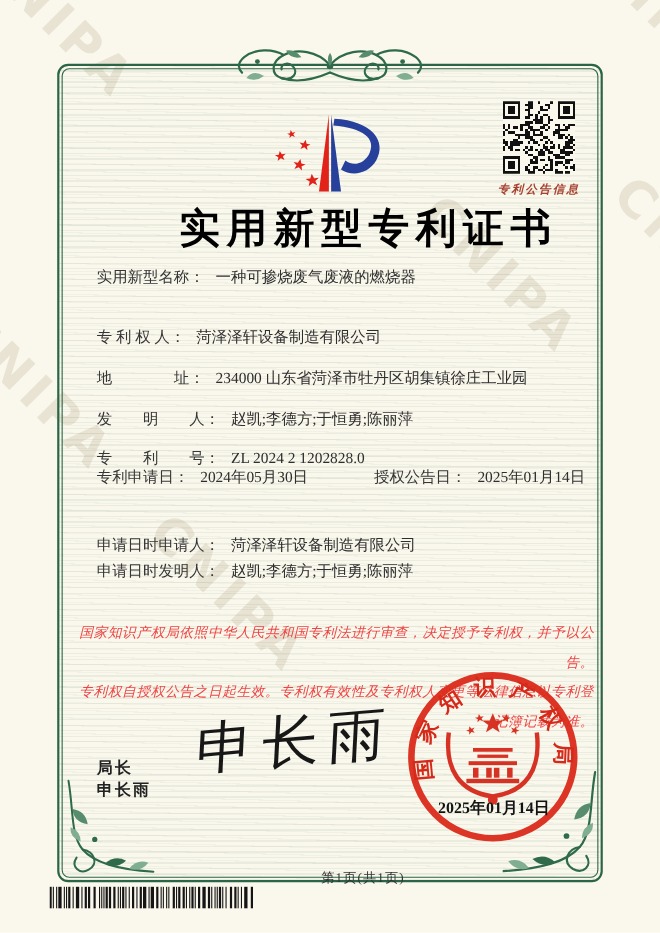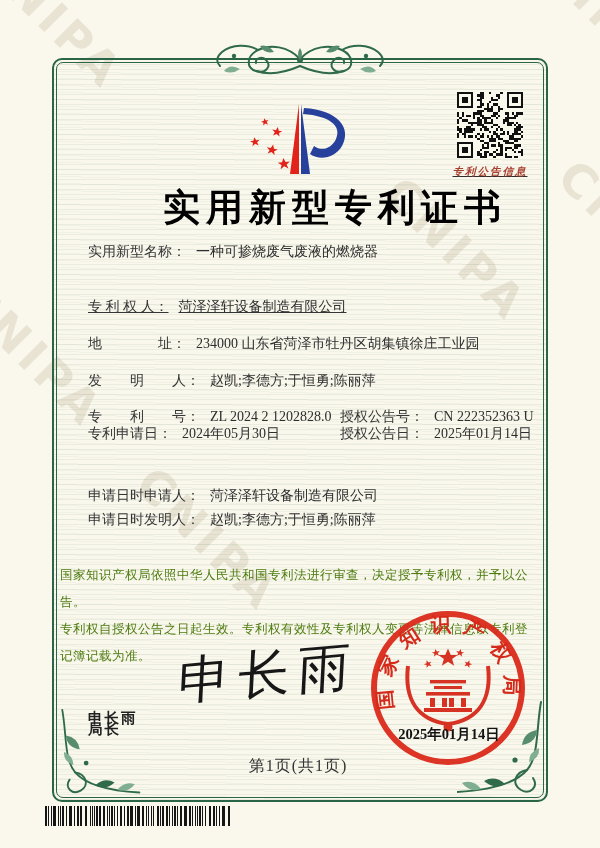--- a/index.html
+++ b/index.html
@@ -28,61 +28,61 @@
   .frame-inner{
     position:absolute;inset:2px;border:1px solid #2A6547;border-radius:7px;
   }
   .flourish{position:absolute;z-index:2;}
   .flourish.top{left:212px;top:42px;width:176px;height:34px;}
   .flourish.bl{left:55px;top:708px;width:88px;height:90px;}
   .flourish.br{left:457px;top:700px;width:88px;height:98px;transform:scaleX(-1);}
   
   .cert-no{position:absolute;z-index:3;left:76px;top:97px;font-size:14px;letter-spacing:1.5px;color:#2b2b2b;}
   .logo{position:absolute;z-index:3;left:240px;top:100px;width:116px;height:78px;}
-  .qr-block{position:absolute;z-index:3;left:450px;top:92px;width:80px;text-align:center;text-decoration:underline;}
+  .qr-block{position:absolute;z-index:3;left:450px;top:92px;width:80px;text-align:center;}
   .qr-block svg{width:66px;height:66px;display:block;margin:0 auto;}
   .qr-label{
     margin-top:7px;font-size:10.5px;font-weight:bold;font-style:italic;
     color:#A8402F;letter-spacing:2px;white-space:nowrap;
   }
   .title{
     position:absolute;z-index:3;left:52px;width:566px;top:183px;text-align:center;
     font-size:37px;font-weight:bold;letter-spacing:6px;color:#000000;
   }
   
   .fields{position:absolute;z-index:3;left:88px;top:243px;width:432px;font-size:14px;color:#353535;}
   .row{position:absolute;left:0;white-space:nowrap;}
   .row .fvalue{margin-left:10px;color:#2e2e2e;margin-top:32px;}
   .pair.right{position:absolute;left:252px;top:0;}
   
   .legal{
-    position:absolute;z-index:3;left:60px;width:480px;top:562px;text-align:left;
-    font-size:12.5px;line-height:27px;color:#4d7c0f;letter-spacing:0.5px;
+    position:absolute;z-index:3;left:60px;width:480px;top:562px;text-align:right;
+    font-size:12.5px;font-style:italic;line-height:27px;color:#ef4444;letter-spacing:0.5px;
   }
   
   .sig-role,.sig-name{
     position:absolute;z-index:3;left:88px;
     font-family:"Liberation Sans","DejaVu Sans",sans-serif;
     font-size:14.5px;font-weight:600;color:#222;letter-spacing:2px;
   }
-  .sig-role{top:720px;font-family:Liberation Mono, monospace;}
+  .sig-role{top:689px;font-family:Liberation Mono, monospace;}
   .sig-name{top:709px;}
   .autograph{
     position:absolute;z-index:4;left:178px;top:640px;width:170px;
     font-size:52px;color:#171717;letter-spacing:8px;white-space:nowrap;
     transform:rotate(-5deg) skewX(-8deg);
   }
   
   .seal{position:absolute;z-index:4;left:368px;top:608px;width:160px;height:160px;}
   .seal-date{
     position:absolute;z-index:5;left:393px;top:725px;width:112px;text-align:center;
     font-size:14.5px;font-weight:bold;color:#131313;white-space:nowrap;
   }
   
-  .footer{position:absolute;z-index:3;left:52px;width:492px;top:756px;text-align:center;font-size:16px;letter-spacing:1px;color:#333;}
+  .footer{position:absolute;z-index:3;left:52px;width:492px;top:790px;text-align:center;font-size:12px;letter-spacing:1px;color:#333;padding-left:32px;}
   .barcode{position:absolute;z-index:1;left:45px;top:806px;width:188px;height:20px;}
 </style>
 </head>
 <body>
 
 <div class="page">
 
   <div class="wm" style="left:-38px;top:-10px;">CNIPA</div>
   <div class="wm" style="left:497px;top:-32px;">CNIPA</div>
   <div class="wm" style="left:-58px;top:328px;">CNIPA</div>
@@ -428,32 +428,31 @@
       </svg>
     <div class="qr-label">专利公告信息</div>
   </div>
 
   <div class="title">实用新型专利证书</div>
 
   <div class="fields">
     <div class="row" style="top:0px;">
       <span class="flabel">实用新型名称：</span><span class="fvalue">一种可掺烧废气废液的燃烧器</span>
     </div>
-    <div class="row" style="top:55px;text-decoration:underline;">
+    <div class="row" style="top:55px;">
       <span class="flabel">专  利  权  人：</span><span class="fvalue">菏泽泽轩设备制造有限公司</span>
     </div>
     <div class="row" style="top:92px;">
       <span class="flabel">地　　　　址：</span><span class="fvalue">234000 山东省菏泽市牡丹区胡集镇徐庄工业园</span>
     </div>
     <div class="row" style="top:129px;">
       <span class="flabel">发　　明　　人：</span><span class="fvalue">赵凯;李德方;于恒勇;陈丽萍</span>
     </div>
     <div class="row" style="top:165px;width:432px;">
       <span class="pair"><span class="flabel">专　　利　　号：</span><span class="fvalue">ZL 2024 2 1202828.0</span></span>
-      <span class="pair right"><span class="flabel">授权公告号：</span><span class="fvalue">CN 222352363 U</span></span>
     </div>
     <div class="row" style="top:182px;width:432px;">
       <span class="pair"><span class="flabel">专利申请日：</span><span class="fvalue">2024年05月30日</span></span>
       <span class="pair right"><span class="flabel">授权公告日：</span><span class="fvalue">2025年01月14日</span></span>
     </div>
     <div class="row" style="top:244px;">
       <span class="flabel">申请日时申请人：</span><span class="fvalue">菏泽泽轩设备制造有限公司</span>
     </div>
     <div class="row" style="top:268px;">
       <span class="flabel">申请日时发明人：</span><span class="fvalue">赵凯;李德方;于恒勇;陈丽萍</span>

